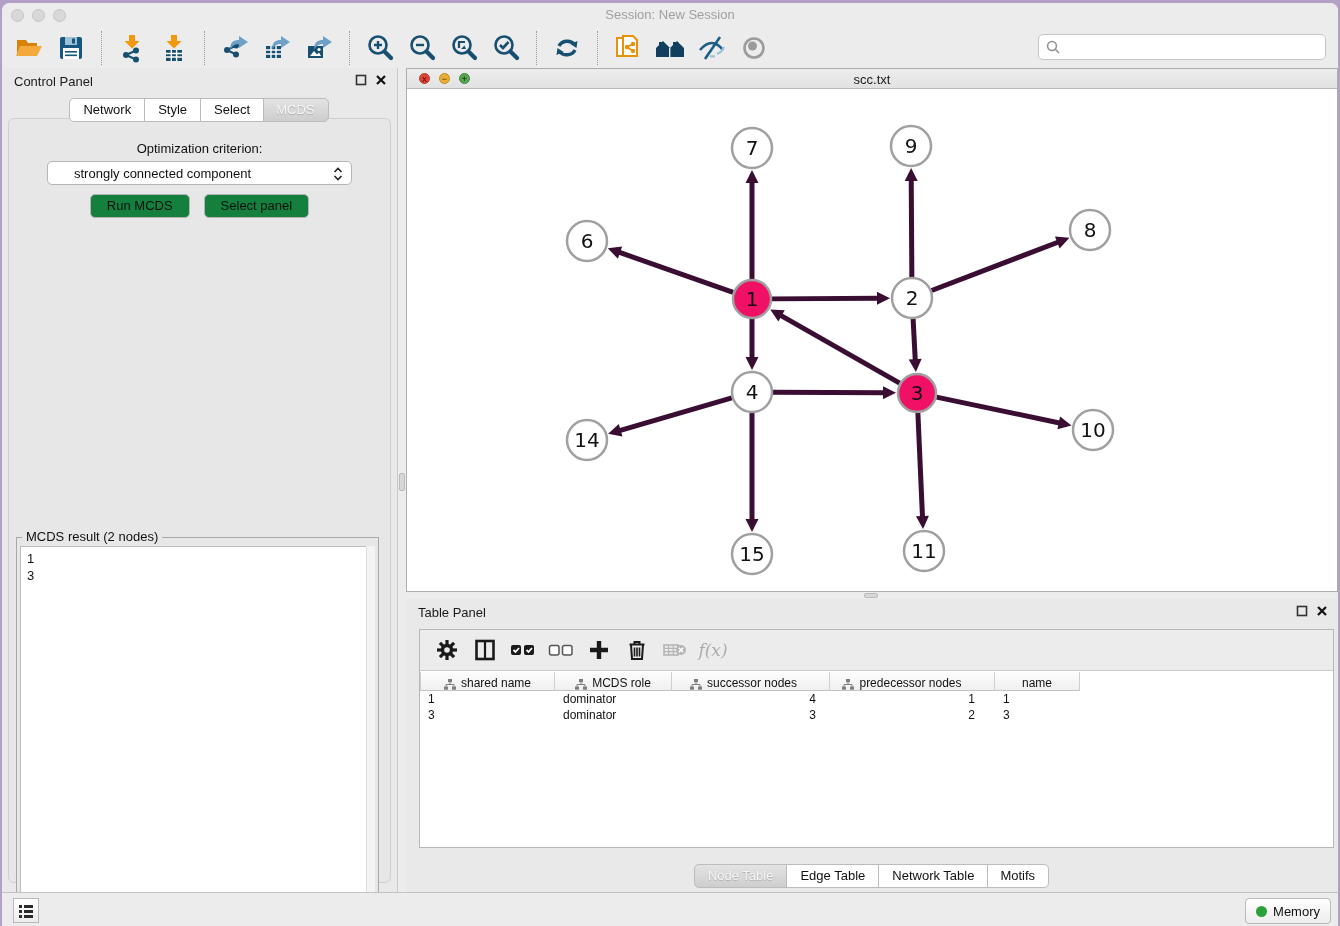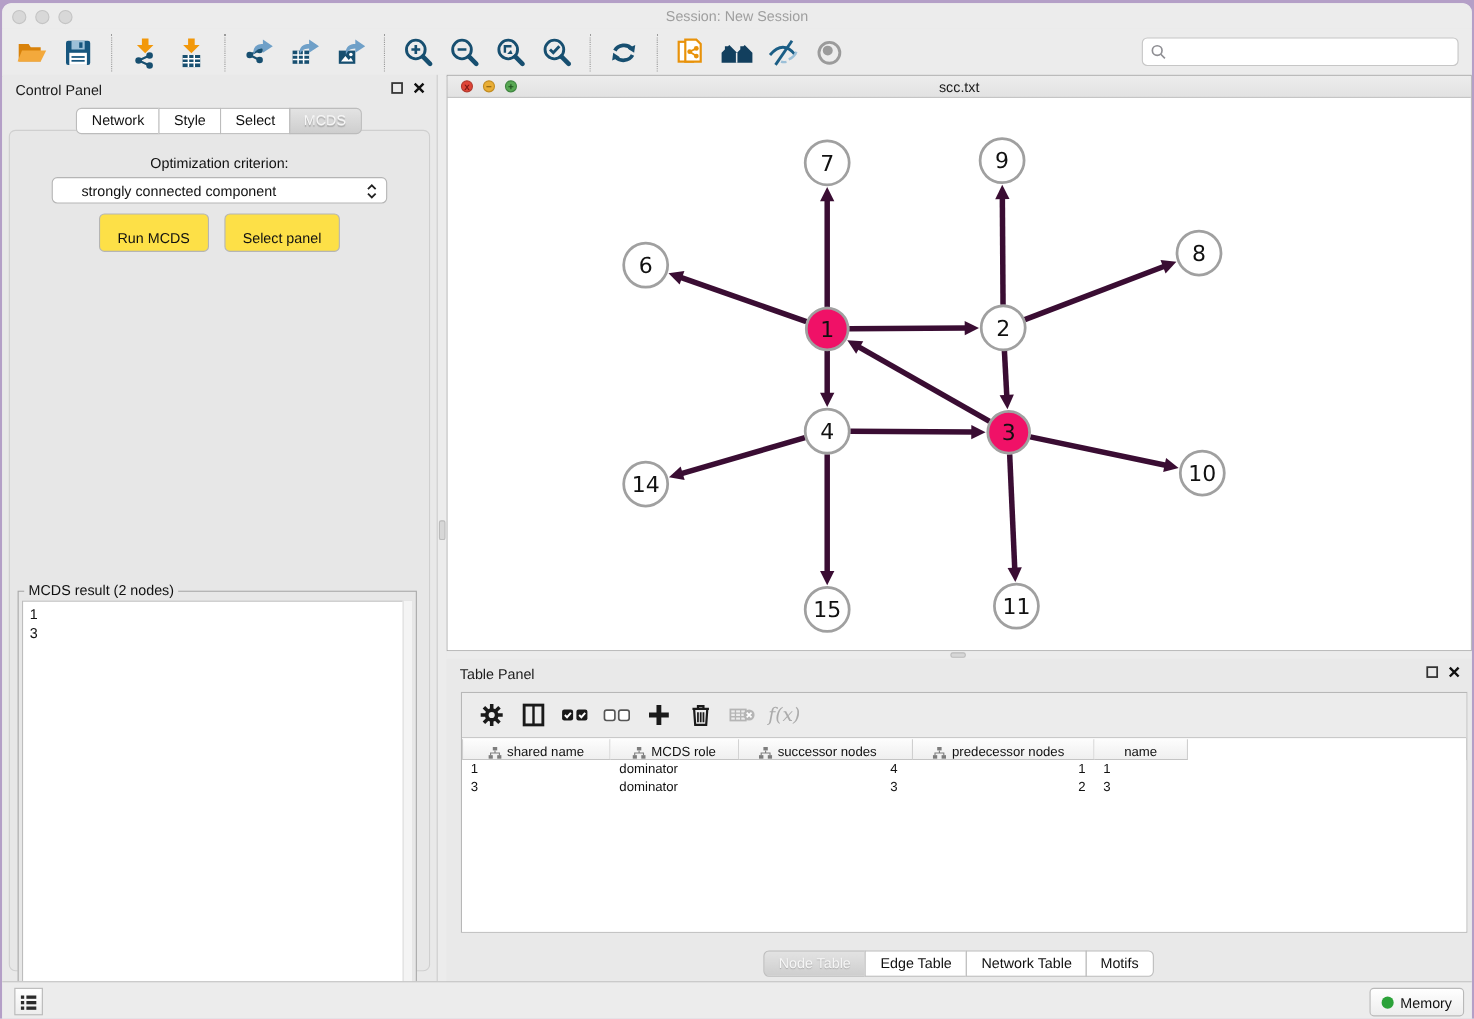--- a/index.html
+++ b/index.html
@@ -27,21 +27,21 @@
   .cp-tabs { position:absolute; top:30px; left:0; width:100%; display:flex; justify-content:center; z-index:2; }
   .seg-tab { background:#fff; border:1px solid #bcbcbc; margin-left:-1px; padding:3px 13px 4px; font-size:13px; color:#111; }
   .seg-tab:first-child { border-radius:5px 0 0 5px; }
   .seg-tab:last-child { border-radius:0 5px 5px 0;padding-left:12px; }
   .seg-tab.active { background:linear-gradient(#e3e3e3,#cecece); color:#f6f6f6; text-shadow:0 1px 1px #aaa; }
   .cp-content { position:absolute; left:6px; right:6px; top:50px; bottom:12px; background:#e7e7e7; border:1px solid #cfcfcf; border-radius:6px; }
   .opt-label { margin-top:22px; text-align:center; font-size:13px; color:#111; }
   .dropdown { position:absolute; left:38px; right:38px; top:42px; height:24px; background:#fff; border:1px solid #b5b5b5; border-radius:5px; font-size:13px; display:flex; align-items:center; padding:0 26px; color:#111; }
   .dd-arrows { position:absolute; right:8px; top:4px; }
   .btn-row { position:absolute; top:75px; left:0; width:100%; display:flex; justify-content:center; gap:14px; }
-  .pbtn { background:#fde047; border:1px solid #b5b5b5; border-radius:5px; padding:14px 16px 4px; font-size:13px; color:#111; }
+  .pbtn { background:#15803d; border:1px solid #b5b5b5; border-radius:5px; padding:3px 16px 4px; font-size:13px; color:#111; }
   .result-box { position:absolute; left:7px; right:11px; top:418px; height:380px; border:1px solid #a9a9a9; background:#e7e7e7; }
   .result-legend { position:absolute; top:-9px; left:5px; background:#e7e7e7; padding:0 4px; font-size:13px; color:#111; }
   .result-text { position:absolute; left:3px; right:3px; top:8px; bottom:3px; background:#fff; border:1px solid #bdbdbd; font-size:13px; line-height:17px; padding:3px 0 0 6px; color:#111; }
   .result-scroll { position:absolute; right:0; top:0; bottom:0; width:9px; background:#f4f4f4; border-left:1px solid #ddd; }
 
   
   .v-splitter { position:absolute; left:396px; top:65px; width:8px; height:827px; background:#ececec; }
   .v-thumb { position:absolute; left:1px; top:405px; width:6px; height:18px; background:#d7d7d7; border:1px solid #bbb; border-radius:2px; }
   .h-splitter { position:absolute; left:404px; top:589px; width:932px; height:7px; background:#ececec; }
   .h-thumb { position:absolute; left:458px; top:1px; width:14px; height:5px; background:#d7d7d7; border:1px solid #bbb; border-radius:2px; }
@@ -59,21 +59,21 @@
   .table-toolbar { position:absolute; left:0; top:0; width:100%; height:41px; background:#ececec; border-bottom:1px solid #c9c9c9; display:flex; align-items:center; padding-left:8px; }
   .ttb { width:30px; height:30px; display:flex; align-items:center; justify-content:center; margin:14px 4px; }
   .fx { font-family:"DejaVu Serif",serif; font-style:italic; font-size:17px; color:#ababab; }
   .table-header { position:absolute; left:0; top:42px; height:19px; display:flex; }
   .hcell { background:linear-gradient(#fdfdfd,#efefef); border-right:1px solid #cfcfcf; border-bottom:1px solid #c4c4c4; display:flex; align-items:flex-end; justify-content:center; gap:5px; font-size:12px; color:#111; }
   .hcell:first-child { border-left:1px solid #cfcfcf; }
   .table-body { position:absolute; left:0; top:61px; right:0; bottom:0; background:#fff; }
   .trow { display:flex; height:16px; }
   .tcell { font-size:12px; color:#111; padding:1px 8px 0 8px; overflow:hidden; }
   .c0 { width:135px; } .c1 { width:117px; } .c2 { width:158px; text-align:right; padding-right:14px; }
-  .c3 { width:165px; text-align:right; padding-right:8px; } .c4 { width:85px; }
+  .c3 { width:165px; text-align:right; padding-right:20px; } .c4 { width:85px; }
   .table-tabs { position:absolute; left:0; bottom:7px; width:100%; display:flex; justify-content:center; }
 
   
   .statusbar { position:absolute; left:0; bottom:0; width:100%; height:34px; background:#ececec; border-top:1px solid #c3c3c3; }
   .sb-btn { position:absolute; left:11px; top:5px; width:26px; height:25px; background:linear-gradient(#fff,#ededed); border:1px solid #b9b9b9; display:flex; align-items:center; justify-content:center; }
   .mem-btn { position:absolute; right:7px; top:5px; height:25px; background:linear-gradient(#fff,#ededed); border:1px solid #b9b9b9; border-radius:4px; display:flex; align-items:center; gap:6px; padding:12px 10px; font-size:13px; color:#111; }
   .mem-dot { width:11px; height:11px; border-radius:50%; background:#2ba239; }
 </style>
 </head>
 <body>

